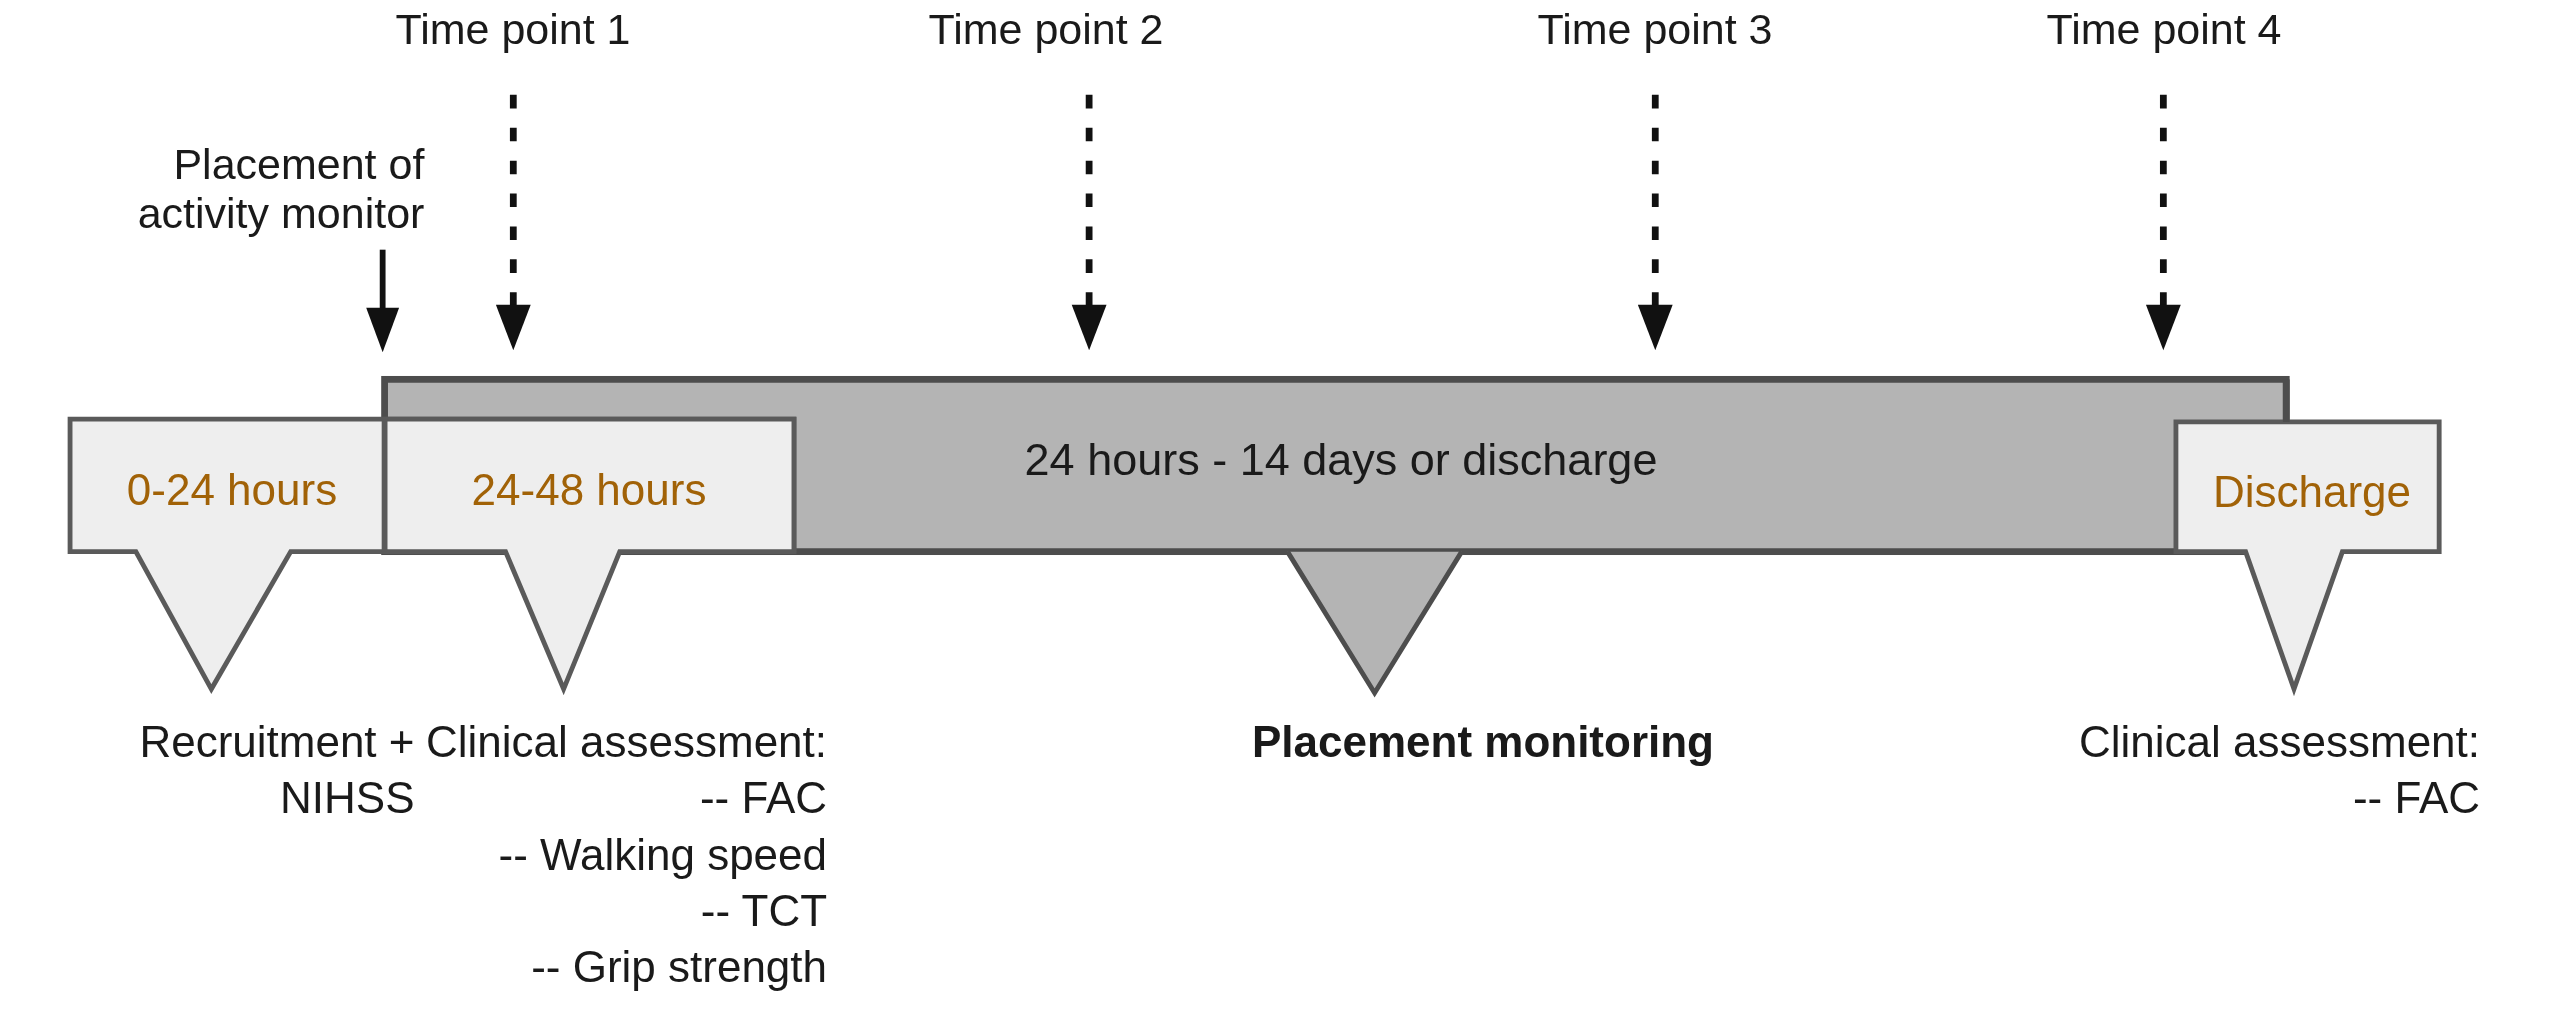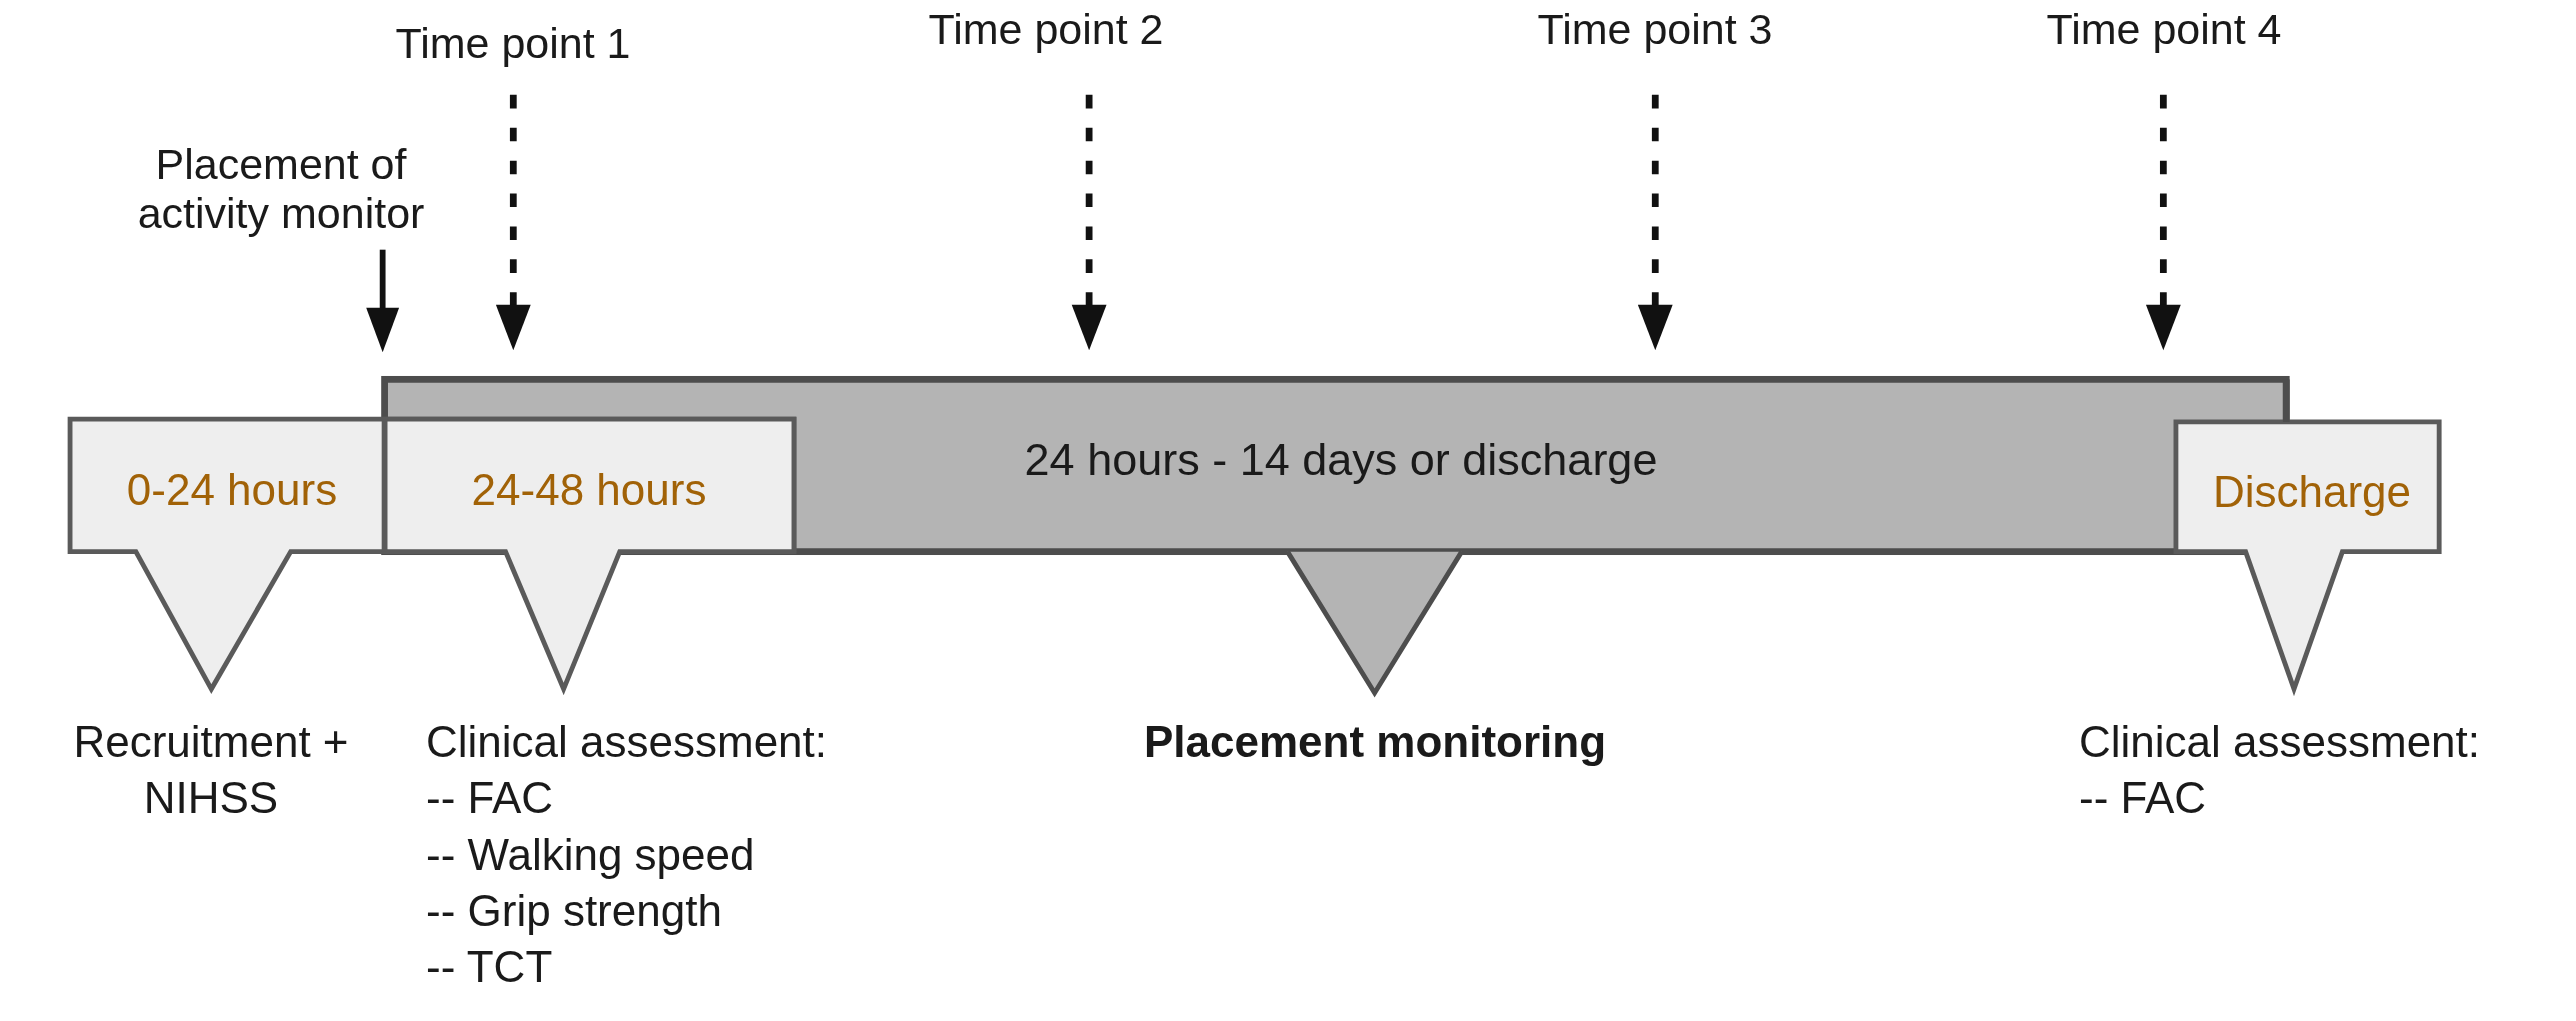--- a/index.html
+++ b/index.html
@@ -73,28 +73,28 @@
     line-height: 1.28;
     color: #1a1a1a;
   }
   .note.center {
     text-align: center;
     transform: translateX(-50%);
   }
   .note.bold {
     font-weight: bold;
   }
-  .note-line { white-space: nowrap; }
+  .note-line { white-space: nowrap; text-align: right; }
 </style>
 </head>
 <body>
 
 <div id="canvas">
 
-  <div class="tp-label" style="left:513px; top:5.8px;margin-top:14px;">Time point 1</div>
+  <div class="tp-label" style="left:513px; top:5.8px;">Time point 1</div>
 
   <div class="tp-label" style="left:1046px; top:5.8px;">Time point 2</div>
 
   <div class="tp-label" style="left:1655px; top:5.8px;">Time point 3</div>
 
   <div class="tp-label" style="left:2164px; top:5.8px;">Time point 4</div>
 
   <div class="placement-label" style="left:281px; top:140px;">
     <div class="note-line">Placement of</div>
     <div class="note-line">activity monitor</div>
@@ -170,22 +170,22 @@
 
   <div class="note center" style="left:211px; top:714px; width:407px;">
     <div class="note-line">Recruitment +</div>
     <div class="note-line">NIHSS</div>
   </div>
 
   <div class="note" style="left:426px; top:714px;">
     <div class="note-line">Clinical assessment:</div>
     <div class="note-line">-- FAC</div>
     <div class="note-line">-- Walking speed</div>
+    <div class="note-line">-- TCT</div>
     <div class="note-line">-- Grip strength</div>
-    <div class="note-line">-- TCT</div>
   </div>
 
   <div class="note center bold" style="left:1375px; top:714px; width:678px;">
     <div class="note-line">Placement monitoring</div>
   </div>
 
   <div class="note" style="left:2079px; top:714px;">
     <div class="note-line">Clinical assessment:</div>
     <div class="note-line">-- FAC</div>
   </div>

